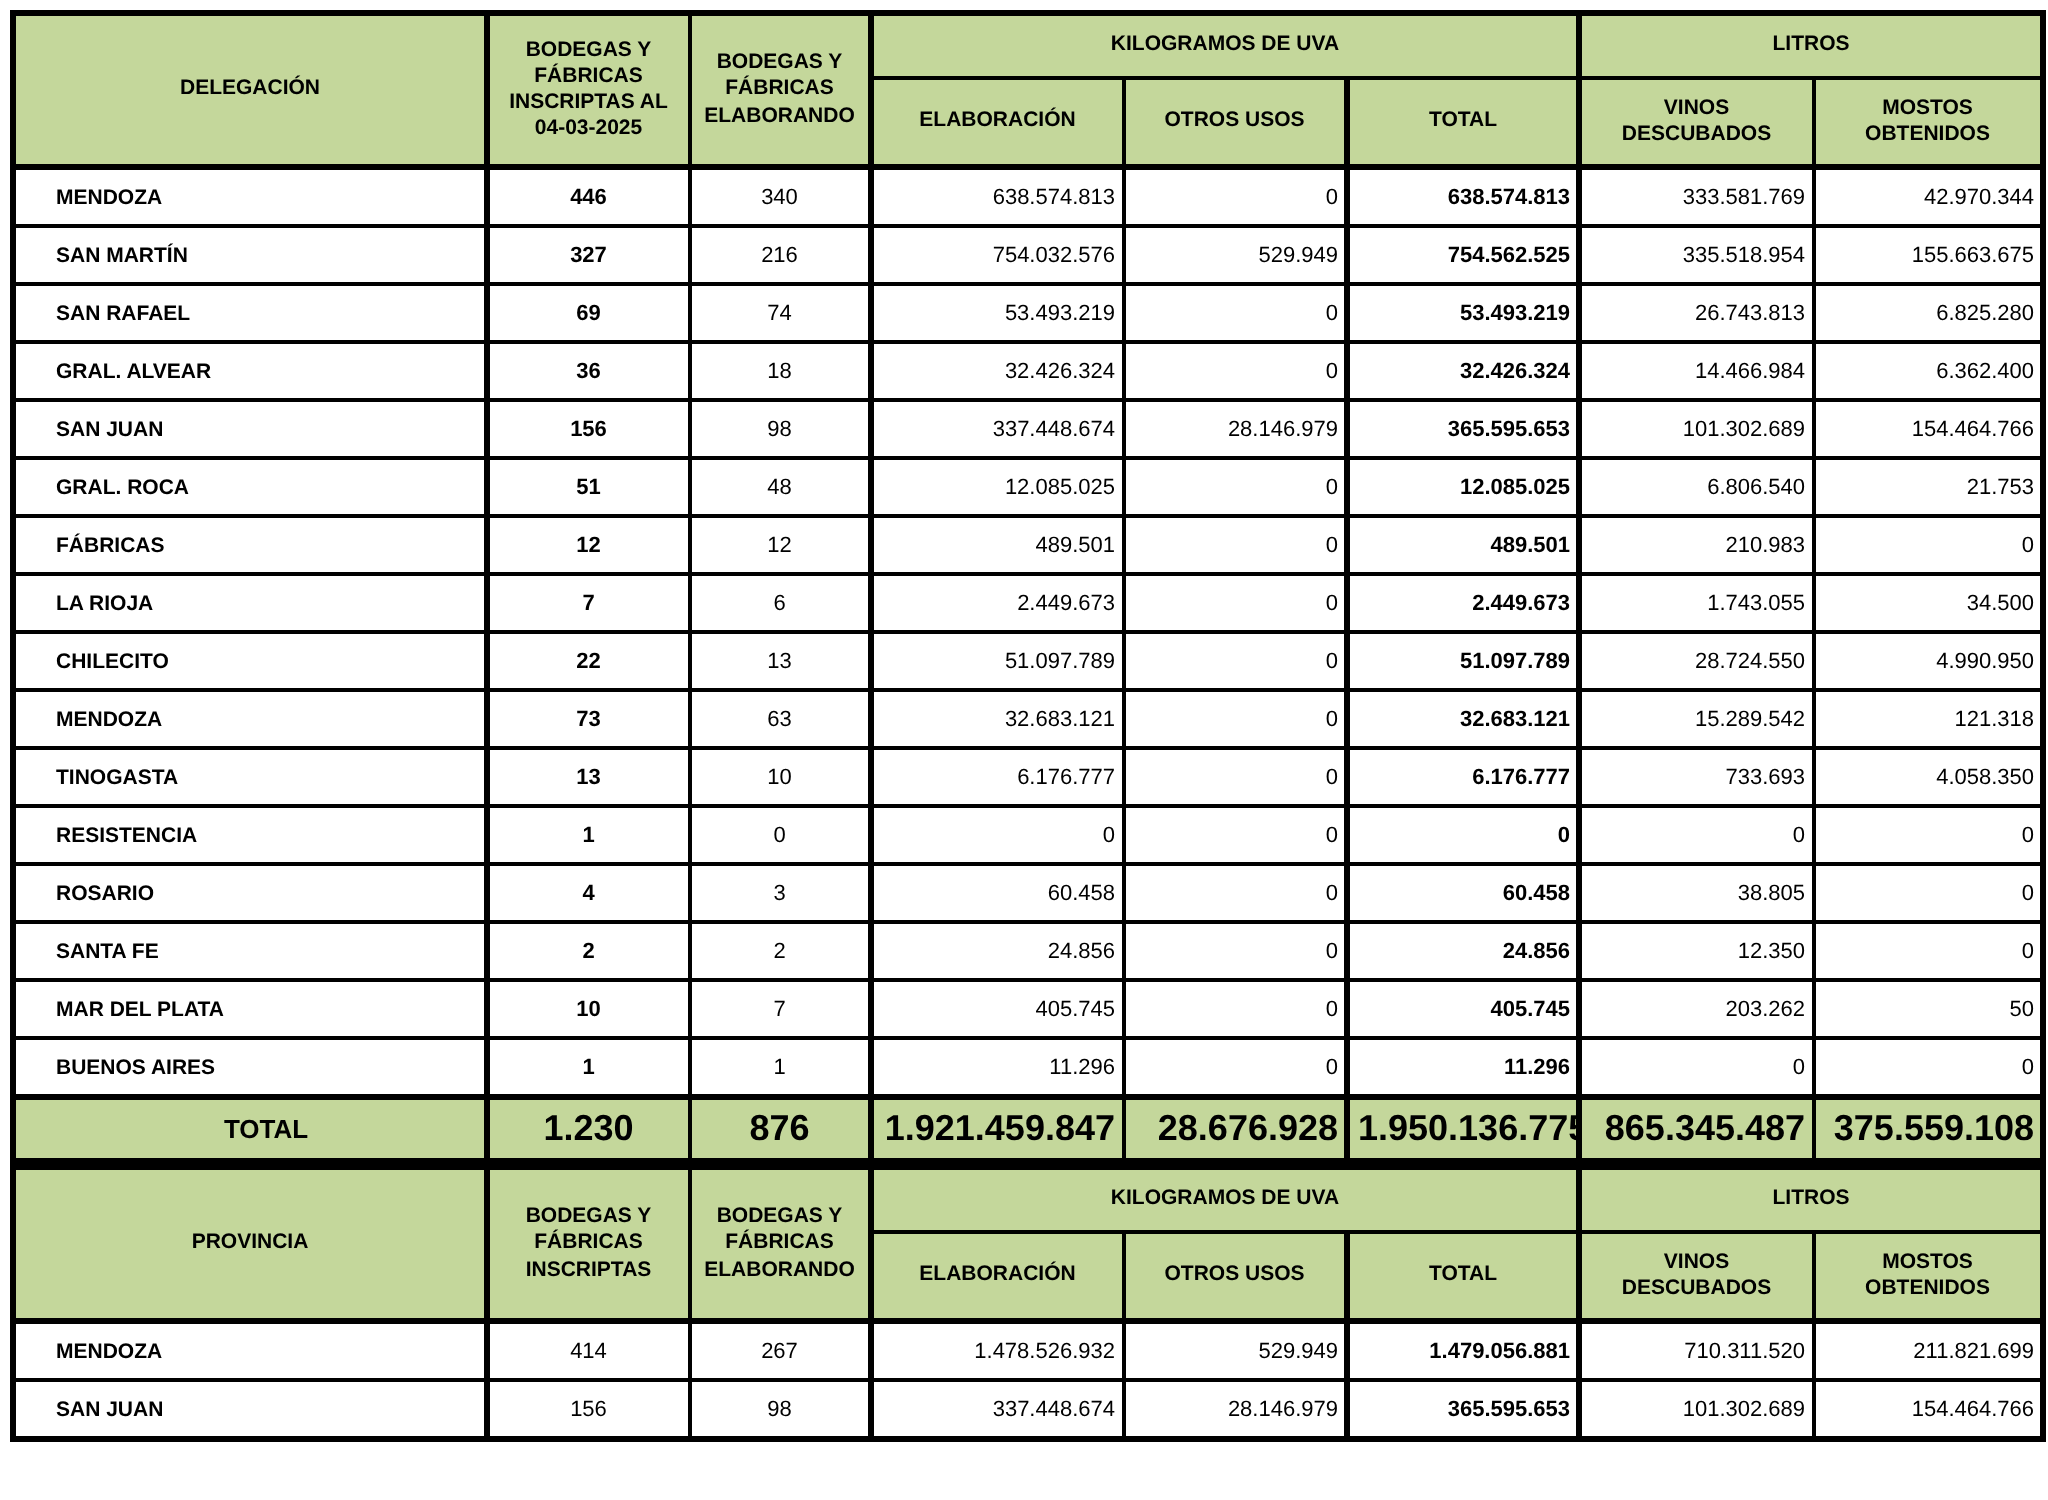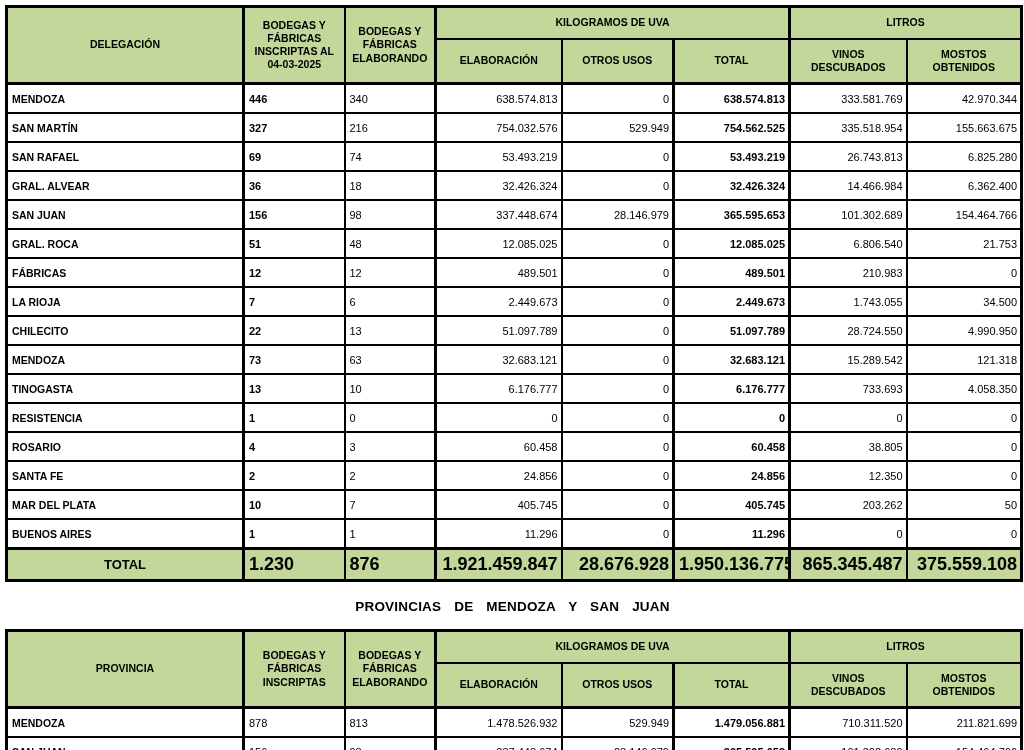--- a/index.html
+++ b/index.html
@@ -25,22 +25,22 @@
     font-size:10.5px;
     text-align:center;
     line-height:1.25;
     white-space:normal;
     padding:2px 3px;
   }
   thead tr.h-top th{height:26px;}
   thead tr.h-sub th{height:38px;}
   thead tr:last-child th, thead th[rowspan]{border-bottom:3px solid #000;}
   tbody td{height:27px;font-size:11px;white-space:nowrap;}
-  td.name{font-weight:bold;font-size:10.5px;text-align:left;padding-left:4px;}
-  td.ctr{text-align:left;}
+  td.name{font-weight:bold;font-size:10.5px;text-align:left;padding-left:20px;}
+  td.ctr{text-align:center;}
   td.num{text-align:right;padding-right:3px;}
   .b{font-weight:bold;}
   .sep{border-left:3px solid #000;}
   .sepr{border-right:3px solid #000;}
   tr.total-row td{
     background:var(--hdr-bg,#c4d79b);
     font-weight:bold;
     font-size:18px;
     height:29px;
     border-top:3px solid #000;
@@ -257,21 +257,20 @@
         <td class="ctr">876</td>
         <td class="num sep">1.921.459.847</td>
         <td class="num">28.676.928</td>
         <td class="num sep sepr">1.950.136.775</td>
         <td class="num">865.345.487</td>
         <td class="num">375.559.108</td>
       </tr>
     </tbody>
   </table>
 
-  <div class="title">PROVINCIAS DE MENDOZA Y SAN JUAN</div>
 
   <table class="t2">
     <colgroup>
       <col style="width:237px">
         <col style="width:101px">
         <col style="width:91px">
       <col style="width:126px">
         <col style="width:112px">
         <col style="width:116px">
       <col style="width:117px">
@@ -289,22 +288,22 @@
         <th class="sep">ELABORACIÓN</th>
         <th>OTROS USOS</th>
         <th class="sep sepr">TOTAL</th>
         <th>VINOS DESCUBADOS</th>
         <th>MOSTOS OBTENIDOS</th>
       </tr>
     </thead>
     <tbody id="t2-body">
         <tr>
     <td class="name">MENDOZA</td>
-    <td class="ctr b sep">878</td>
-    <td class="ctr">813</td>
+    <td class="ctr b sep">414</td>
+    <td class="ctr">267</td>
     <td class="num sep">1.478.526.932</td>
     <td class="num">529.949</td>
     <td class="num b sep sepr">1.479.056.881</td>
     <td class="num">710.311.520</td>
     <td class="num">211.821.699</td>
   </tr>
         <tr>
     <td class="name">SAN  JUAN</td>
     <td class="ctr b sep">156</td>
     <td class="ctr">98</td>

